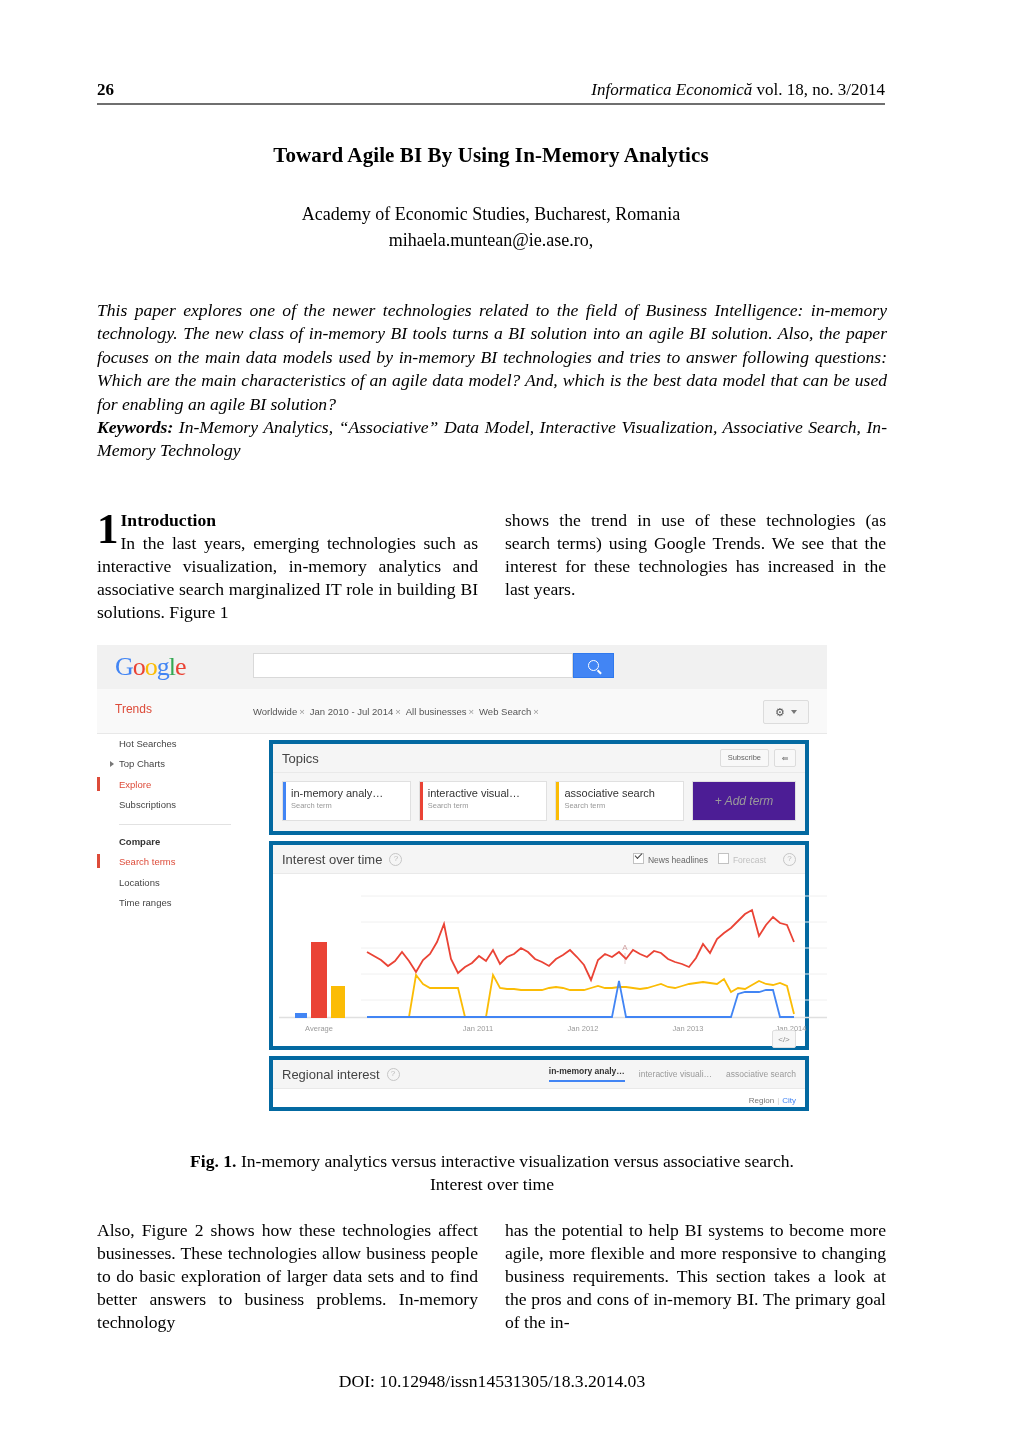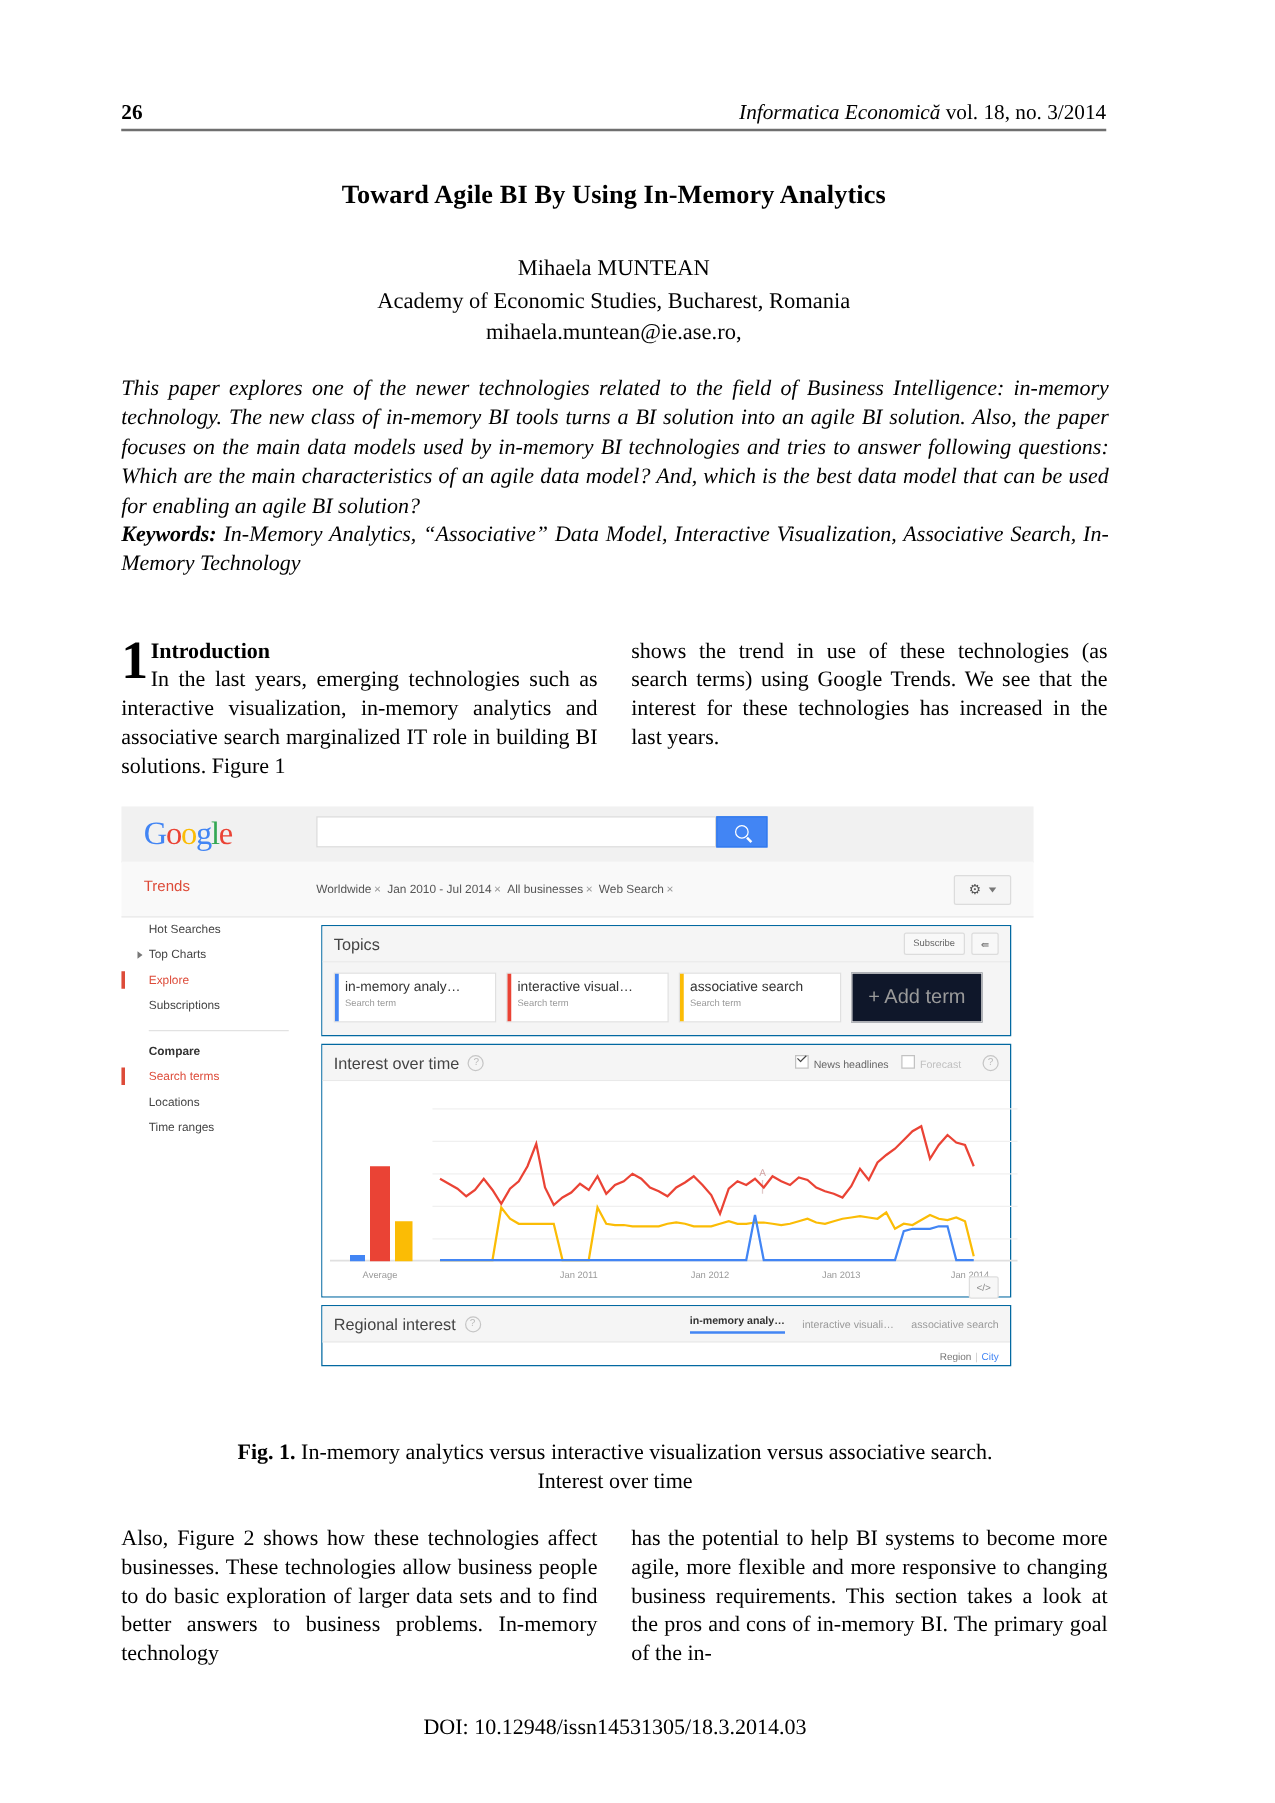--- a/index.html
+++ b/index.html
@@ -280,22 +280,22 @@
 
   
   .gt-main {
     position: absolute;
     left: 148px; top: 89px;
     width: 582px;
   }
 
   .panel {
     background: #fff;
-    border: 1px solid #0369a1;
-    margin: 6px 18px 0 12px;
+    border: 4px solid #0369a1;
+    margin: 6px 18px 0 24px;
   }
   .panel-head {
     background: #f5f5f5;
     border-bottom: 1px solid #e9e9e9;
     height: 28px;
     display: flex;
     align-items: center;
     padding: 0 9px;
     position: relative;
   }
@@ -362,30 +362,31 @@
     color: #333;
     white-space: nowrap;
     overflow: hidden;
   }
   .term-sub {
     font-size: 7.5px;
     color: #999;
     margin-top: 2px;
   }
   .add-term {
-    background: #0f172a;
+    background: #4c1d95;
     border: 1px solid #e0e0e0;
     width: 105px;
     height: 40px;
     box-sizing: border-box;
     display: flex;
     align-items: center;
     justify-content: center;
-    font-size: 16px;
+    font-size: 12px;
     color: #9a9a9a;
+    font-style: italic;
   }
 
   .iot-head-right {
     position: absolute;
     right: 9px; top: 0;
     height: 28px;
     display: flex;
     align-items: center;
     gap: 10px;
     font-size: 8.5px;
@@ -496,21 +497,20 @@
 
   <div class="runhead">
     <div class="runhead-page">26</div>
     <div class="runhead-journal"><span class="jn">Informatica Economică</span><span> vol. 18, no. 3/2014</span></div>
   </div>
   <div class="runhead-rule"></div>
 
   <div class="title">Toward Agile BI By Using In-Memory Analytics</div>
 
   <div class="authors">
-    <div>Mihaela MUNTEAN</div>
     <div>Academy of Economic Studies, Bucharest, Romania</div>
     <div>mihaela.muntean@ie.ase.ro,</div>
   </div>
 
   <div class="abstract">
     <p>This paper explores one of the newer technologies related to the field of Business Intelligence: in-memory technology. The new class of in-memory BI tools turns a BI solution into an agile BI solution. Also, the paper focuses on the main data models used by in-memory BI technologies and tries to answer following questions: Which are the main characteristics of an agile data model? And, which is the best data model that can be used for enabling an agile BI solution?</p>
     <p><span class="kw-label">Keywords:</span><span> In-Memory Analytics, “Associative” Data Model, Interactive Visualization, Associative Search, In-Memory Technology</span></p>
   </div>
 
   <div class="cols-top">

